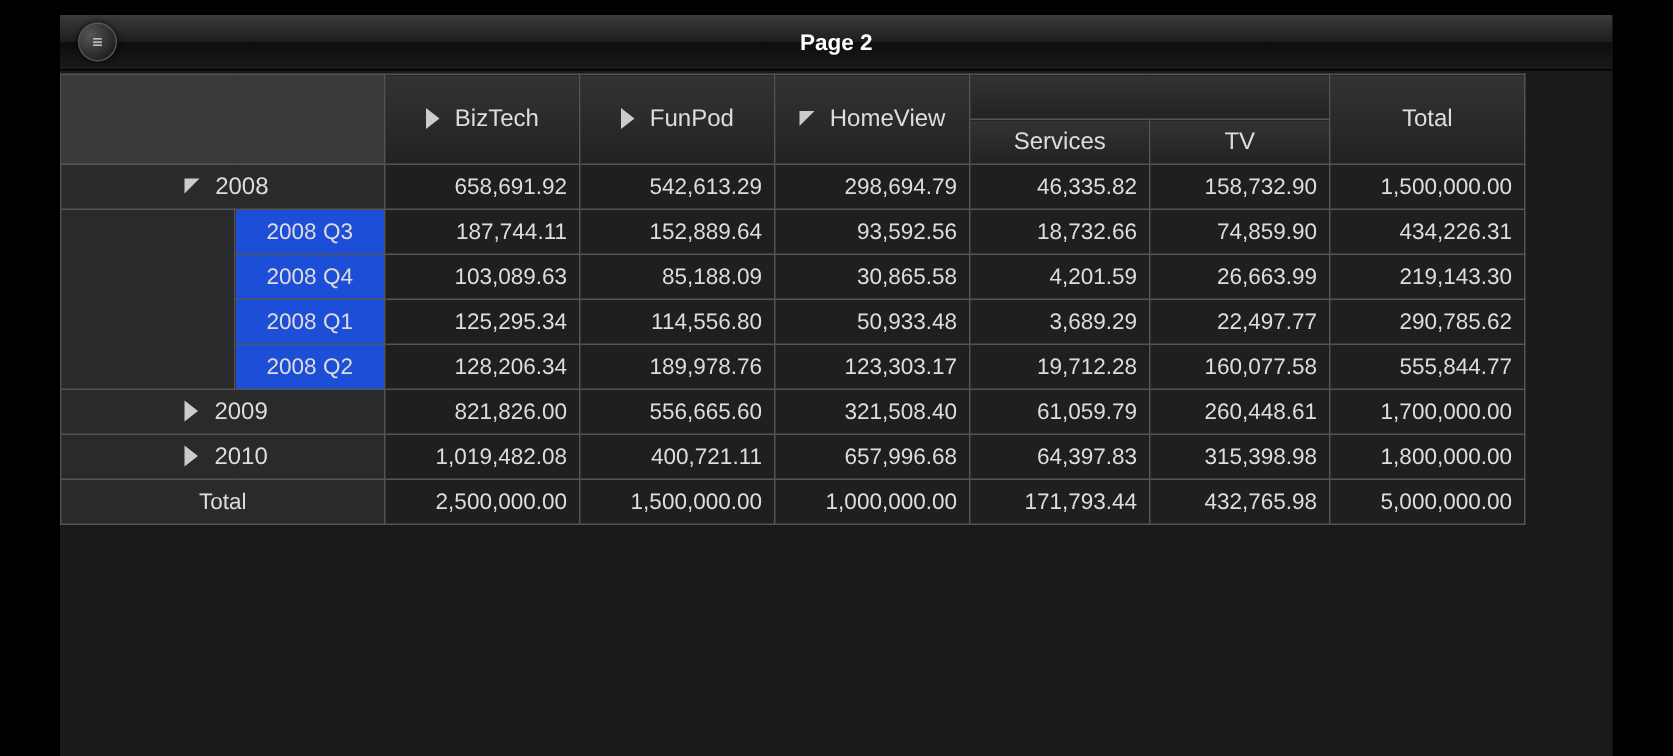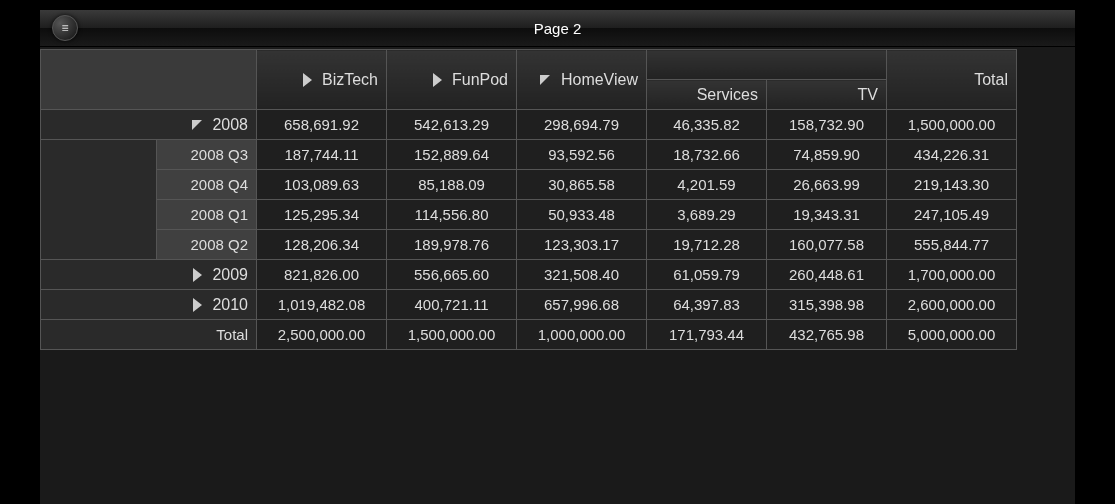--- a/index.html
+++ b/index.html
@@ -15,46 +15,46 @@
     background:linear-gradient(to bottom,#3a3a3a 0%,#1e1e1e 50%,#0d0d0d 51%,#1a1a1a 100%);
     border-bottom:1px solid #000;
   }
   .menu-btn{
     width:24px;height:24px;margin-left:12px;border-radius:50%;
     background:radial-gradient(circle at 30% 30%,#555,#111);
     border:1px solid #555;display:flex;align-items:center;justify-content:center;
     color:#ddd;font-size:12px;cursor:pointer;box-shadow:0 0 4px rgba(0,0,0,.8);
   }
   .title{
-    position:absolute;left:0;right:0;text-align:center;color:#fff;font-weight:normal;
+    position:absolute;left:0;right:0;text-align:center;color:#fff;font-weight:bold;
     font-size:15px;pointer-events:none;
   }
   table.pivot{
     border-collapse:collapse;margin:2px 0 0 0;
     color:#ddd;font-size:15px;table-layout:fixed;
   }
   table.pivot th,table.pivot td{
     border:1px solid #555;padding:5px 8px;box-sizing:border-box;height:30px;
     overflow:hidden;white-space:nowrap;
   }
-  th{font-weight:normal;text-align:right;background:#2a2a2a;}
-  td.num{text-align:center;background:#1f1f1f;}
+  th{font-weight:normal;text-align:center;background:#2a2a2a;}
+  td.num{text-align:right;background:#1f1f1f;}
   .corner{background:#3a3a3a;}
   .colhead{
     background:linear-gradient(to bottom,#333,#222);font-size:16px;
     vertical-align:middle;
   }
   .colhead .tri, .rowhead .tri{
     display:inline-block;width:0;height:0;margin-right:6px;vertical-align:middle;
   }
   .tri.right{border-top:7px solid transparent;border-bottom:7px solid transparent;border-left:9px solid #ccc;} 
   
   .tri.open{width:0;height:0;border-style:solid;border-width:10px 10px 0 0;border-color:#ccc transparent transparent transparent;}
   .rowhead{background:#2a2a2a;}
-  .subhead{background:#404040;}
+  .subhead{background:#1d4ed8;}
   .rowhead.year{font-size:16px;padding-left:13px;}
   .total-label{background:#2a2a2a;}
   
   col.c-row1{width:116px;}
   col.c-row2{width:100px;}
   col.c-d{width:130px;}
   col.c-s{width:120px;}
   col.c-t{width:130px;}
 </style>
 </head>
@@ -137,22 +137,22 @@
       <td class="num">4,201.59</td>
       <td class="num">26,663.99</td>
       <td class="num">219,143.30</td>
     </tr>
     <tr>
       <th class="subhead">2008 Q1</th>
       <td class="num">125,295.34</td>
       <td class="num">114,556.80</td>
       <td class="num">50,933.48</td>
       <td class="num">3,689.29</td>
-      <td class="num">19,343.31</td>
-      <td class="num">247,105.49</td>
+      <td class="num">22,497.77</td>
+      <td class="num">290,785.62</td>
     </tr>
     <tr>
       <th class="subhead">2008 Q2</th>
       <td class="num">128,206.34</td>
       <td class="num">189,978.76</td>
       <td class="num">123,303.17</td>
       <td class="num">19,712.28</td>
       <td class="num">160,077.58</td>
       <td class="num">555,844.77</td>
     </tr>
@@ -173,21 +173,21 @@
     <tr>
       <th class="rowhead year" colspan="2">
         <span class="tri right"></span>
         <span>2010</span>
       </th>
       <td class="num">1,019,482.08</td>
       <td class="num">400,721.11</td>
       <td class="num">657,996.68</td>
       <td class="num">64,397.83</td>
       <td class="num">315,398.98</td>
-      <td class="num">2,600,000.00</td>
+      <td class="num">1,800,000.00</td>
     </tr>
 
     <tr>
       <th class="total-label" colspan="2">Total</th>
       <td class="num">2,500,000.00</td>
       <td class="num">1,500,000.00</td>
       <td class="num">1,000,000.00</td>
       <td class="num">171,793.44</td>
       <td class="num">432,765.98</td>
       <td class="num">5,000,000.00</td>

